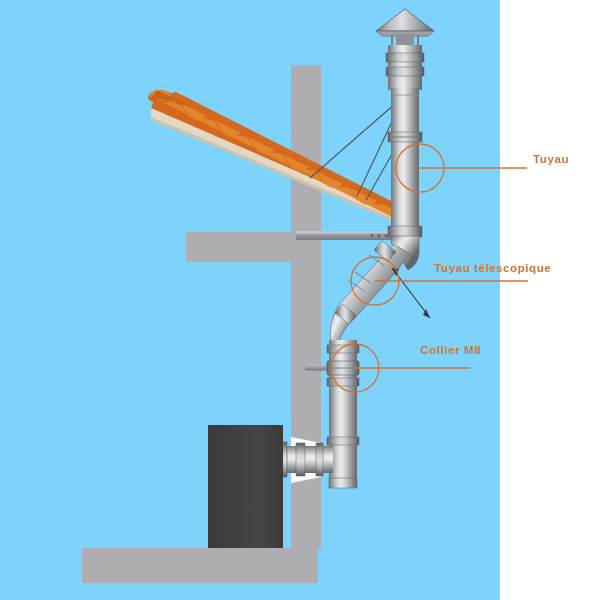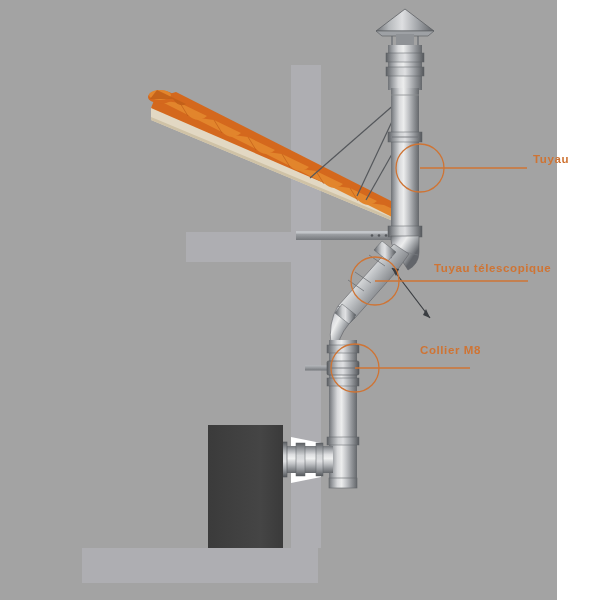--- a/index.html
+++ b/index.html
@@ -8,23 +8,23 @@
     background: #ffffff;
   }
   body {
     width: 600px;
     height: 600px;
     font-family: "Liberation Sans", sans-serif;
     overflow: hidden;
   }
   #diagram-root {
     position: relative;
-    width: 557px;
+    width: 500px;
     height: 600px;
-    background: #a3a3a3;
+    background: #7dd3fc;
   }
   svg.scene {
     position: absolute;
     top: 0;
     left: 0;
     width: 600px;
     height: 600px;
     display: block;
   }
   .callout-text {

